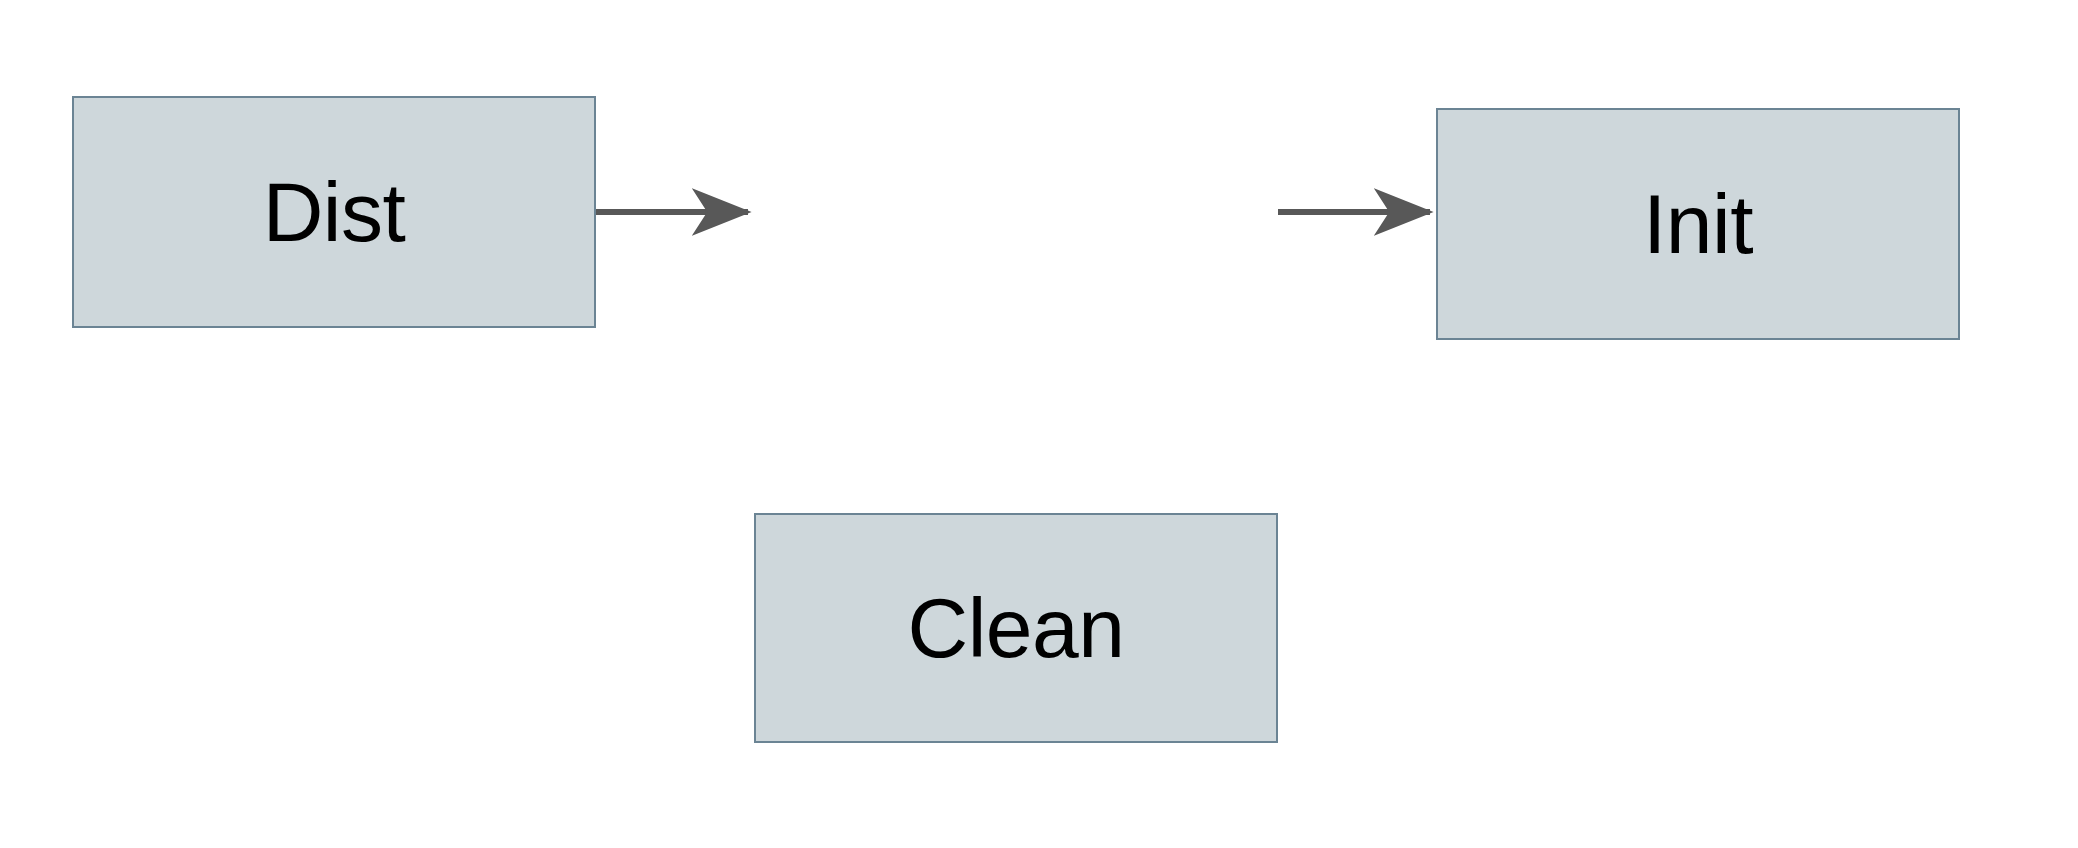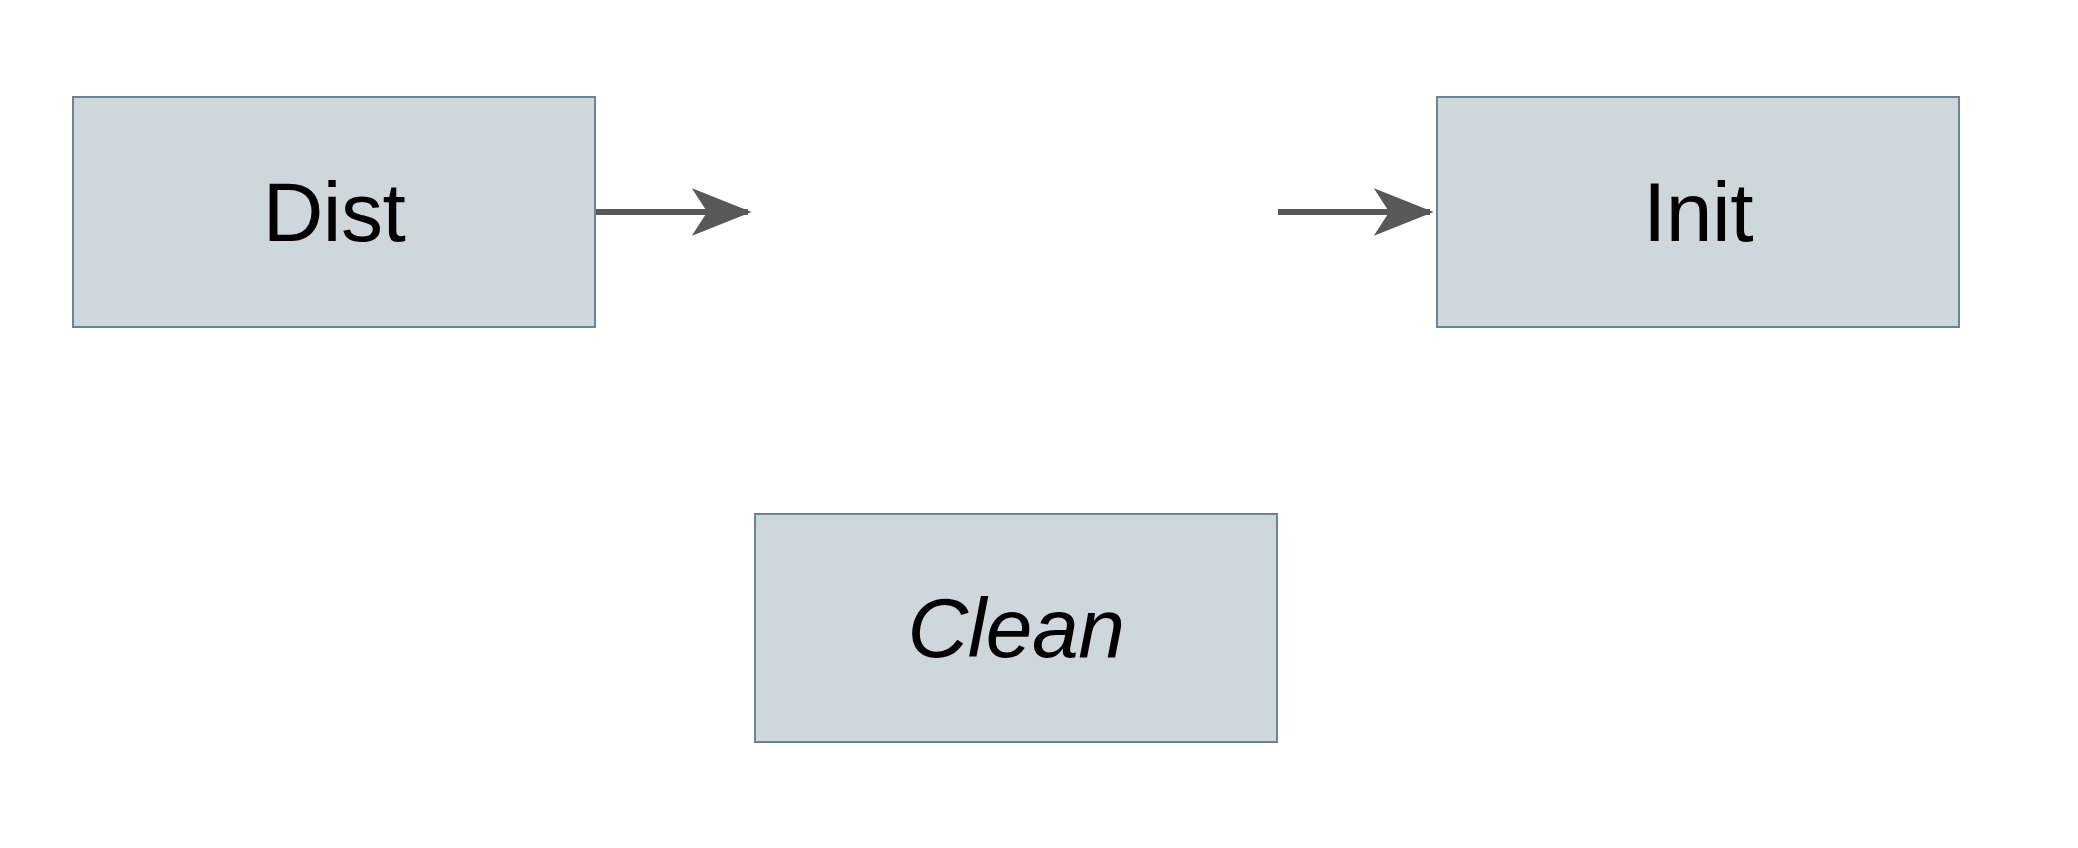--- a/index.html
+++ b/index.html
@@ -45,22 +45,22 @@
     height: 848px;
     pointer-events: none;
   }
   .edge-line {
     pointer-events: auto;
   }
 
   
   #node-dist    { left: 72px;  top: 96px;  width: 524px; height: 232px; }
   #node-compile { left: 754px; top: 96px;  width: 524px; height: 232px; }
-  #node-init    { left: 1436px;top: 96px;  width: 524px; height: 232px; }
-  #node-clean   { left: 754px; top: 513px; width: 524px; height: 230px; font-style: italic; }
+  #node-init    { left: 1436px;top: 108px;  width: 524px; height: 232px; }
+  #node-clean   { left: 754px; top: 513px; width: 524px; height: 230px; }
 </style>
 </head>
 <body>
 
 <div id="canvas">
 
   <svg class="edge-layer" viewBox="0 0 2078 848" width="2078" height="848" xmlns="http://www.w3.org/2000/svg">
     <defs>
       <marker id="arrow-dart" markerWidth="10" markerHeight="8" refX="9.4" refY="4" orient="auto" markerUnits="strokeWidth">
         <path d="M 0 0 L 10 4 L 0 8 L 2.6 4 Z" fill="#585858"></path>

